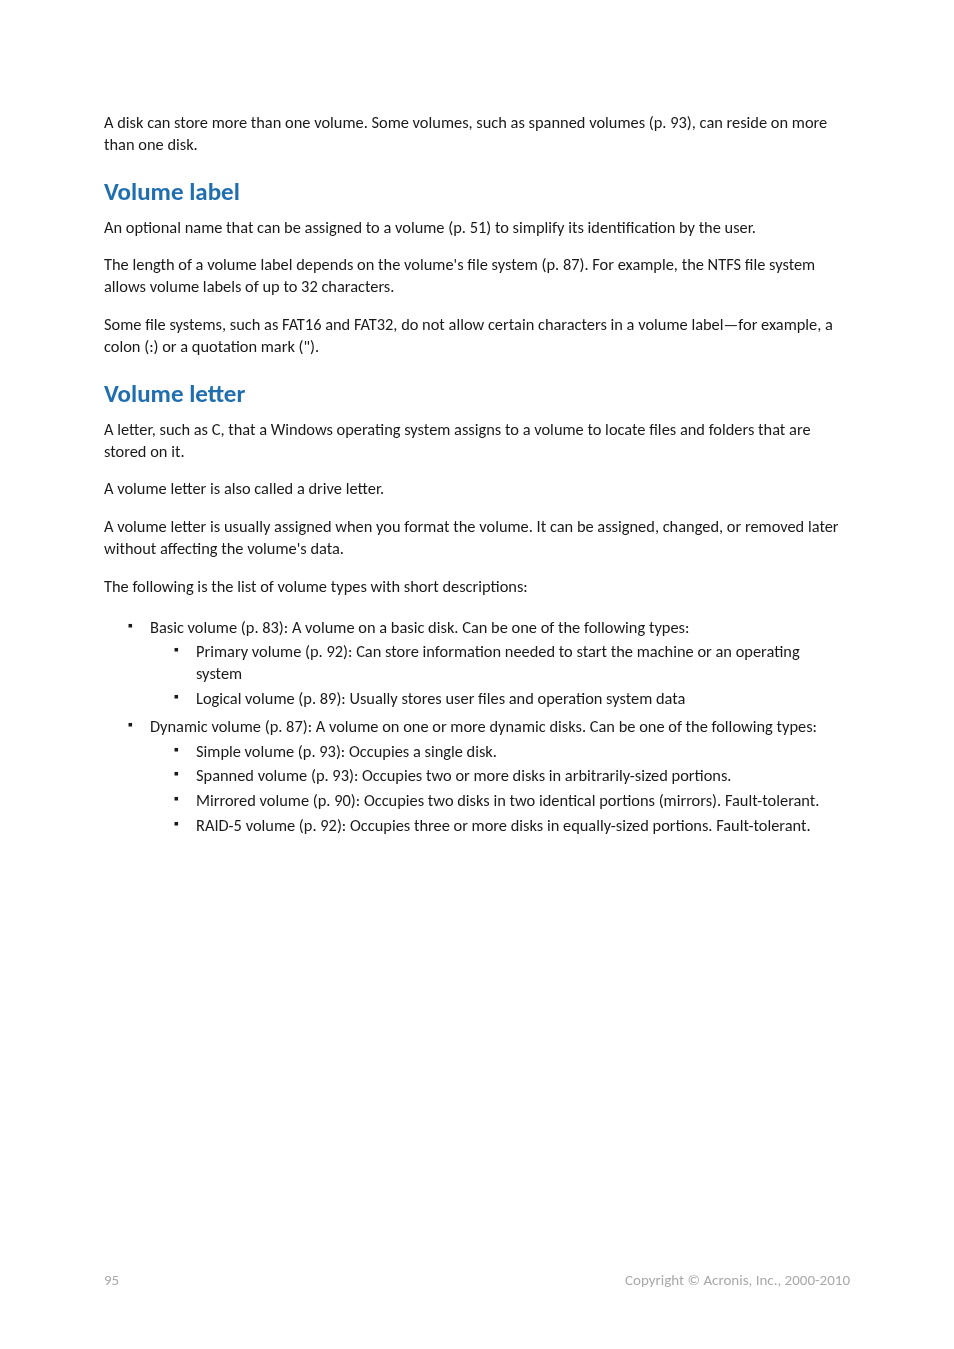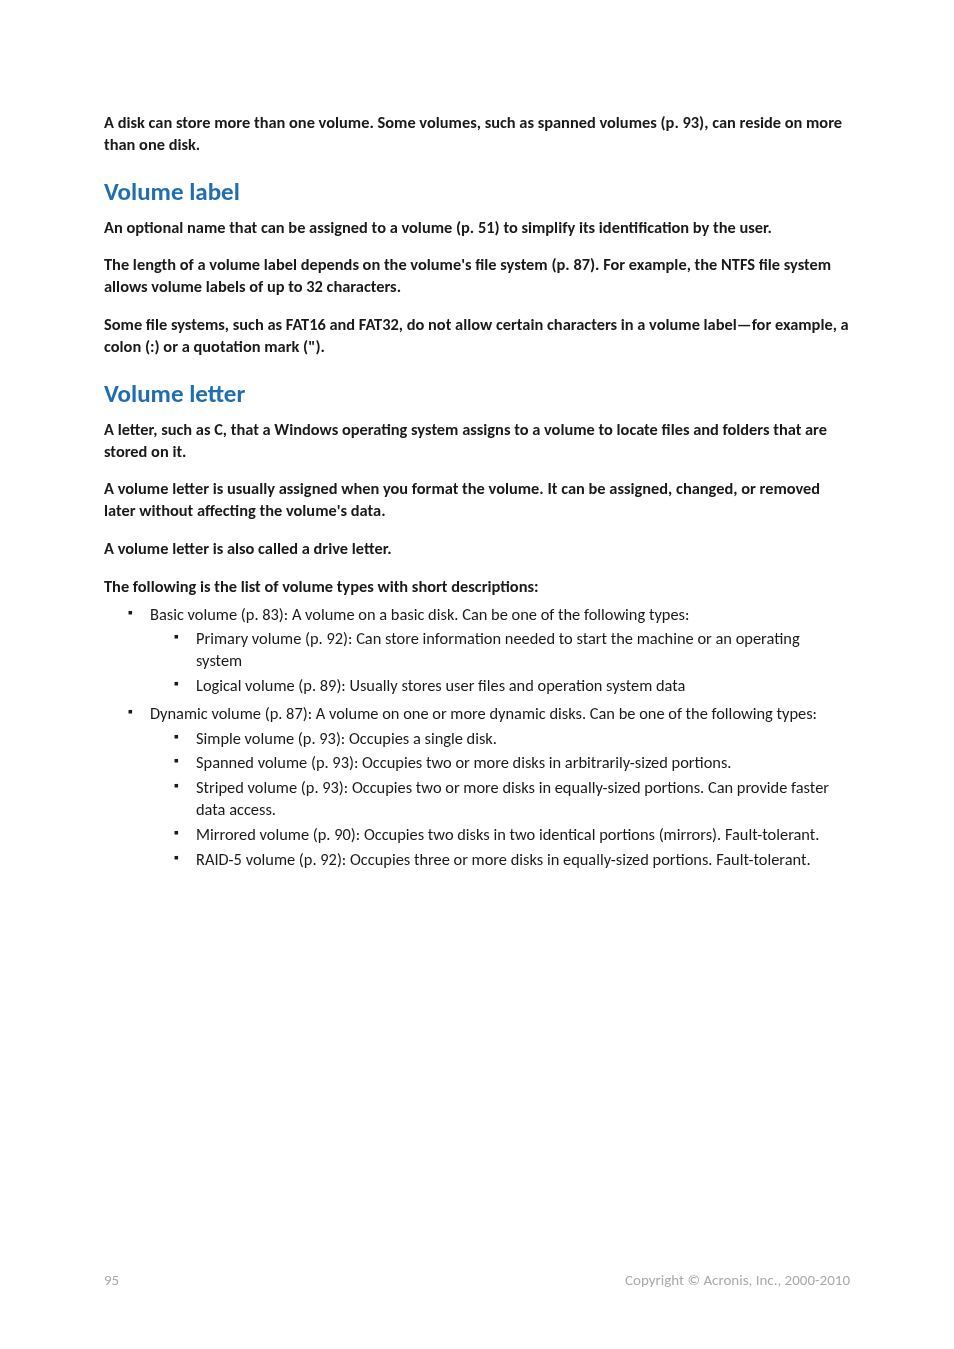--- a/index.html
+++ b/index.html
@@ -13,21 +13,20 @@
     box-sizing: border-box;
     padding: 112px 104px 0 104px;
     font-family: Calibri, "Segoe UI", Arial, sans-serif;
     color: #1a1a1a;
     position: relative;
   }
   .para {
     margin: 0 0 16px 0;
     font-size: 16.4px;
     line-height: 1.33;
-    font-weight: bold;
   }
   .h2 {
     font-family: Calibri, "Segoe UI", Arial, sans-serif;
     color: #1f6fb0;
     font-size: 25px;
     margin: 20px 0 10px 0;
     font-weight: 700;
   }
   ul.level1 {
     list-style: none;
@@ -86,39 +85,38 @@
 
   <p class="para">A disk can store more than one volume. Some volumes, such as spanned volumes (p. 93), can reside on more than one disk.</p>
 
   <div class="h2">Volume label</div>
   <p class="para">An optional name that can be assigned to a volume (p. 51) to simplify its identification by the user.</p>
   <p class="para">The length of a volume label depends on the volume's file system (p. 87). For example, the NTFS file system allows volume labels of up to 32 characters.</p>
   <p class="para">Some file systems, such as FAT16 and FAT32, do not allow certain characters in a volume label—for example, a colon (:) or a quotation mark (").</p>
 
   <div class="h2">Volume letter</div>
   <p class="para">A letter, such as C, that a Windows operating system assigns to a volume to locate files and folders that are stored on it.</p>
+  <p class="para">A volume letter is also called a drive letter.</p>
   <p class="para">A volume letter is usually assigned when you format the volume. It can be assigned, changed, or removed later without affecting the volume's data.</p>
-  <p class="para">A volume letter is also called a drive letter.</p>
 
-  <p class="para" style="margin-bottom:6px">The following is the list of volume types with short descriptions:</p>
+  <p class="para" style="margin-bottom:19px">The following is the list of volume types with short descriptions:</p>
 
   <ul class="level1">
     <li>
       <span>Basic volume (p. 83): A volume on a basic disk. Can be one of the following types:</span>
       <ul class="level2">
         <li>Primary volume (p. 92): Can store information needed to start the machine or an operating system</li>
         <li>Logical volume (p. 89): Usually stores user files and operation system data</li>
       </ul>
     </li>
     <li>
       <span>Dynamic volume (p. 87): A volume on one or more dynamic disks. Can be one of the following types:</span>
       <ul class="level2">
         <li>Simple volume (p. 93): Occupies a single disk.</li>
         <li>Spanned volume (p. 93): Occupies two or more disks in arbitrarily-sized portions.</li>
-        <li>Striped volume (p. 93): Occupies two or more disks in equally-sized portions. Can provide faster data access.</li>
         <li>Mirrored volume (p. 90): Occupies two disks in two identical portions (mirrors). Fault-tolerant.</li>
         <li>RAID-5 volume (p. 92): Occupies three or more disks in equally-sized portions. Fault-tolerant.</li>
       </ul>
     </li>
   </ul>
 
   <div class="footer">
     <span>95</span>
     <span>Copyright © Acronis, Inc., 2000-2010</span>
   </div>

